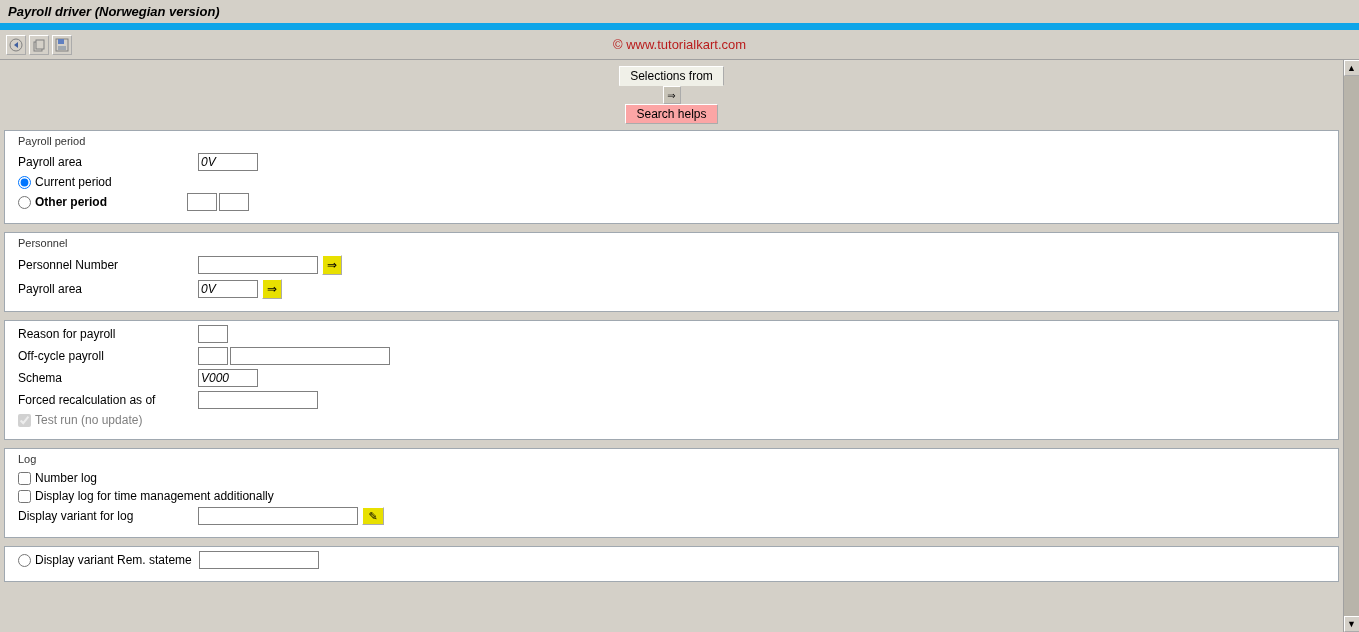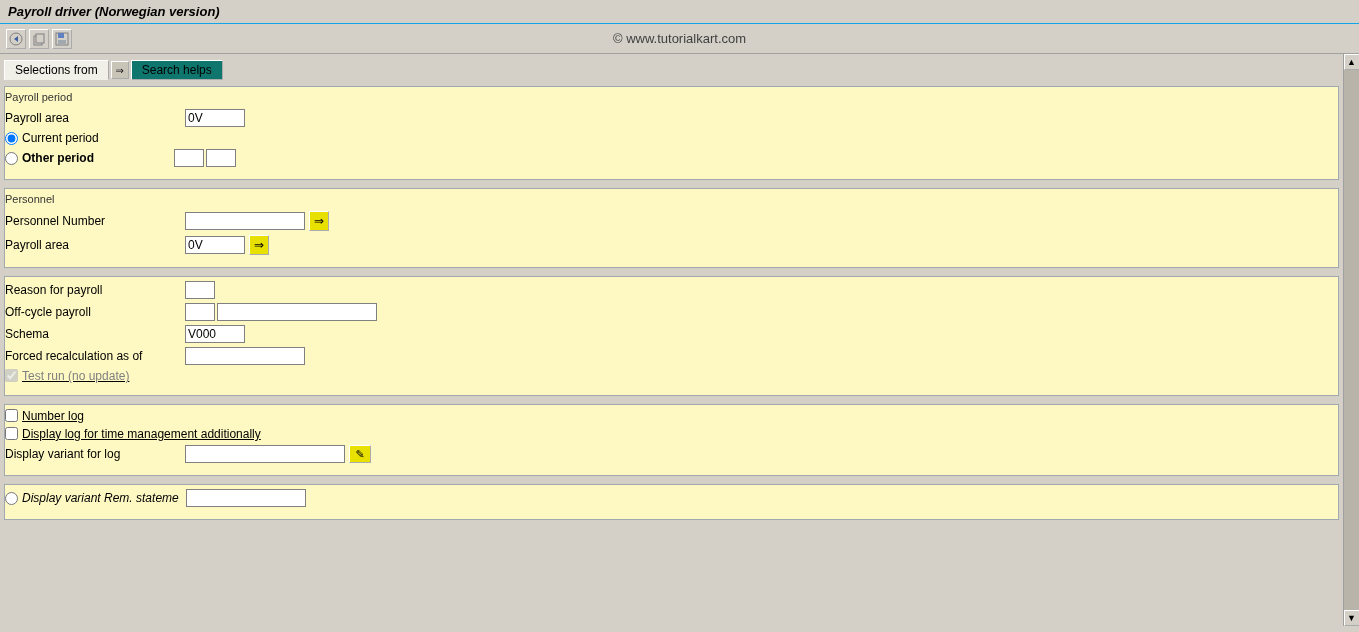--- a/index.html
+++ b/index.html
@@ -13,21 +13,21 @@
       overflow-x: hidden;
     }
 
     
     .title-bar {
       background: #d4d0c8;
       padding: 4px 8px;
       font-weight: bold;
       font-size: 13px;
       font-style: italic;
-      border-bottom: 1px solid #0ea5e9;
+      border-bottom: 7px solid #0ea5e9;
     }
 
     
     .toolbar {
       background: #d4d0c8;
       padding: 3px 6px;
       display: flex;
       align-items: center;
       border-bottom: 1px solid #a0a0a0;
       position: relative;
@@ -44,21 +44,21 @@
       display: flex;
       align-items: center;
       justify-content: center;
       font-size: 11px;
     }
 
     .watermark {
       position: absolute;
       left: 50%;
       transform: translateX(-50%);
-      color: #404040;
+      color: #b91c1c;
       font-size: 13px;
     }
 
     
     .main-content {
       display: flex;
       height: calc(632px - 60px);
     }
 
     .scroll-area {
@@ -94,25 +94,26 @@
       flex: 1;
       width: 16px;
       background: #b8b4aa;
     }
 
     
     .tab-row {
       display: flex;
       margin-bottom: 6px;
       align-items: center;
+      flex-direction: column;
     }
 
     .tab-btn {
       padding: 2px 10px;
-      background: #0f766e;
+      background: #fca5a5;
       border: 1px outset #fff;
       cursor: pointer;
       font-size: 12px;
       font-weight: normal;
     }
 
     .tab-btn.active {
       background: #f0f0e8;
       border-bottom: 1px solid #f0f0e8;
     }
@@ -126,23 +127,23 @@
       align-items: center;
       justify-content: center;
       font-size: 10px;
       cursor: pointer;
       margin: 0 2px;
     }
 
     
     .section-box {
       border: 1px solid #a0a8b0;
-      background: #fef9c3;
+      background: #ffffff;
       margin-bottom: 8px;
-      padding: 4px 8px 8px 0;
+      padding: 4px 8px 8px 13px;
     }
 
     .section-title {
       font-size: 11px;
       color: #333;
       margin-bottom: 6px;
       font-weight: normal;
     }
 
     
@@ -157,20 +158,21 @@
       font-size: 12px;
       color: #000;
     }
 
     .input-field {
       border: 1px solid #808080;
       background: #fff;
       height: 18px;
       font-size: 12px;
       padding: 0 2px;
+      font-style: italic;
     }
 
     .input-sm { width: 30px; }
     .input-md { width: 60px; }
     .input-lg { width: 120px; }
     .input-xl { width: 160px; }
 
     .nav-btn {
       width: 20px;
       height: 20px;
@@ -191,23 +193,22 @@
       margin-bottom: 4px;
     }
 
     .radio-row input[type="radio"] {
       margin-right: 4px;
     }
 
     
     .check-row {
       display: flex;
-      align-items: flex-start;
+      align-items: center;
       margin-bottom: 4px;
-      text-decoration: underline;
     }
 
     .check-row input[type="checkbox"] {
       margin-right: 4px;
     }
 
     
     .input-pair {
       display: flex;
       gap: 2px;
@@ -337,20 +338,21 @@
         <input class="input-field input-lg" type="text" value="" style="">
       </div>
 
       <div class="check-row">
         <input type="checkbox" checked="" disabled="" style="">
         <span style="color:#808080;">Test run (no update)</span>
       </div>
     </div>
 
     <div class="section-box">
+      <div class="section-title">Log</div>
 
       <div class="check-row">
         <input type="checkbox" style="">
         <span>Number log</span>
       </div>
 
       <div class="check-row">
         <input type="checkbox" style="">
         <span>Display log for time management additionally</span>
       </div>
@@ -361,21 +363,21 @@
         <div class="pencil-btn">
           <span>✎</span>
         </div>
       </div>
     </div>
 
     <div class="section-box">
 
       <div class="radio-row">
         <input type="radio" name="rem" style="">
-        <span style="margin-right:7px;font-style:italic;">Display variant Rem. stateme</span>
+        <span style="margin-right:7px;">Display variant Rem. stateme</span>
         <input class="input-field input-lg" type="text" value="" style="">
       </div>
     </div>
 
   </div>
 
   <div class="scrollbar-right">
     <div class="scroll-arrow">▲</div>
     <div class="scroll-track"></div>
     <div class="scroll-arrow">▼</div>

